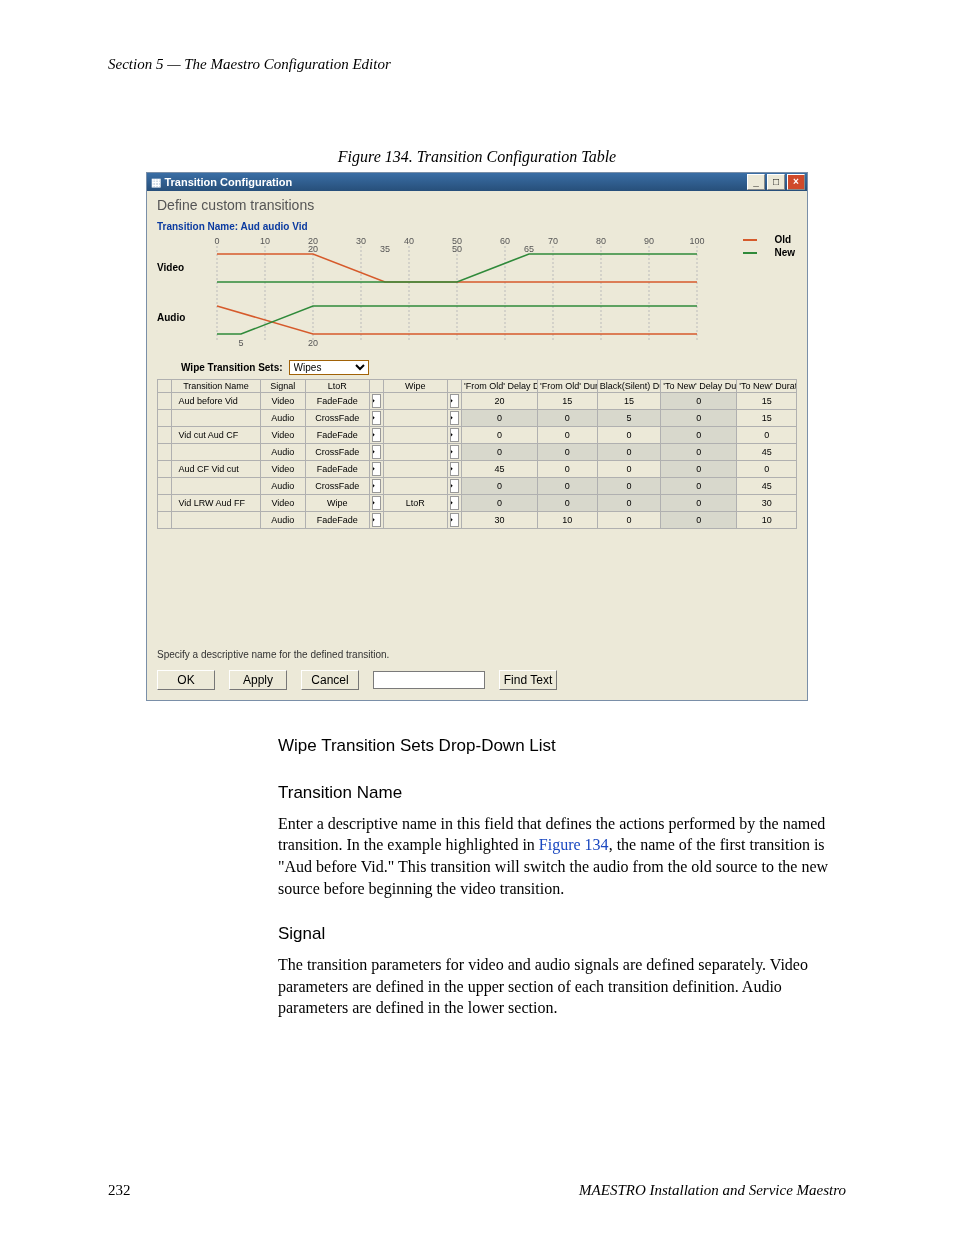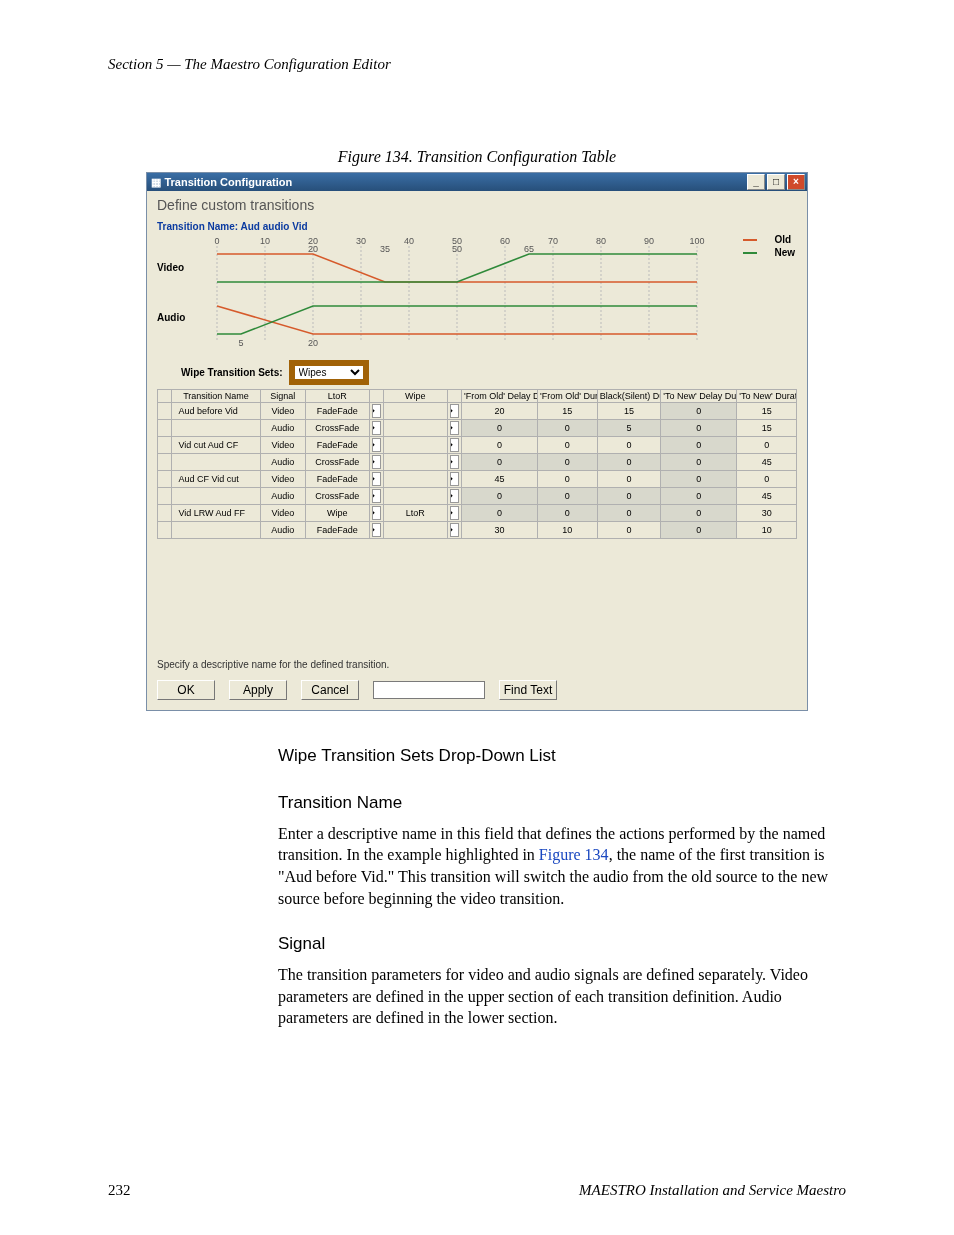--- a/index.html
+++ b/index.html
@@ -15,21 +15,21 @@
   .win-inner{padding:6px 10px 10px 10px}
   .hint{color:#555;font-size:14px}
   .tn-label{color:#0a3aa0;font-weight:bold;font-size:10px;margin-top:8px}
   .chart{position:relative;height:120px;margin-top:2px}
   .chart svg{position:absolute;left:0;top:0}
   .chart .ylabel{position:absolute;font-weight:bold;font-size:10px;left:0}
   .legend{position:absolute;right:2px;top:0;font-size:10px;font-weight:bold}
   .legend div{display:flex;align-items:center;gap:17px;margin-bottom:2px}
   .lg-sw{width:14px;height:2px}
   .wts-row{margin:6px 0 4px 24px;display:flex;align-items:center;gap:6px;font-weight:bold;font-size:10px}
-  .wts-row select{font-size:10px;width:80px;background:#fff;border:6px solid #a16207}
+  .wts-row select{font-size:10px;width:80px;background:#fff;border:1px solid #a16207}
   
   table.grid{border-collapse:collapse;width:640px;margin-left:0;table-layout:fixed}
   table.grid th,table.grid td{border:1px solid #b0b0b0;font-size:9px;padding:1px 2px;text-align:center;overflow:hidden;white-space:nowrap}
   table.grid th{background:#ece9d8;font-weight:normal}
   table.grid td.left{text-align:left;padding-left:6px}
   table.grid td.shade{background:#d8d8cc}
   table.grid td select{width:100%;font-size:9px;border:1px solid #999;background:#fff}
   .desc-line{margin-top:120px;font-size:10px;color:#333}
   .btn-row{margin-top:10px;display:flex;align-items:center;gap:14px}
   .btn{min-width:56px;height:18px;background:#ece9d8;border:1px solid #fff;border-right-color:#777;border-bottom-color:#777;font-size:12px;display:inline-flex;align-items:center;justify-content:center}

